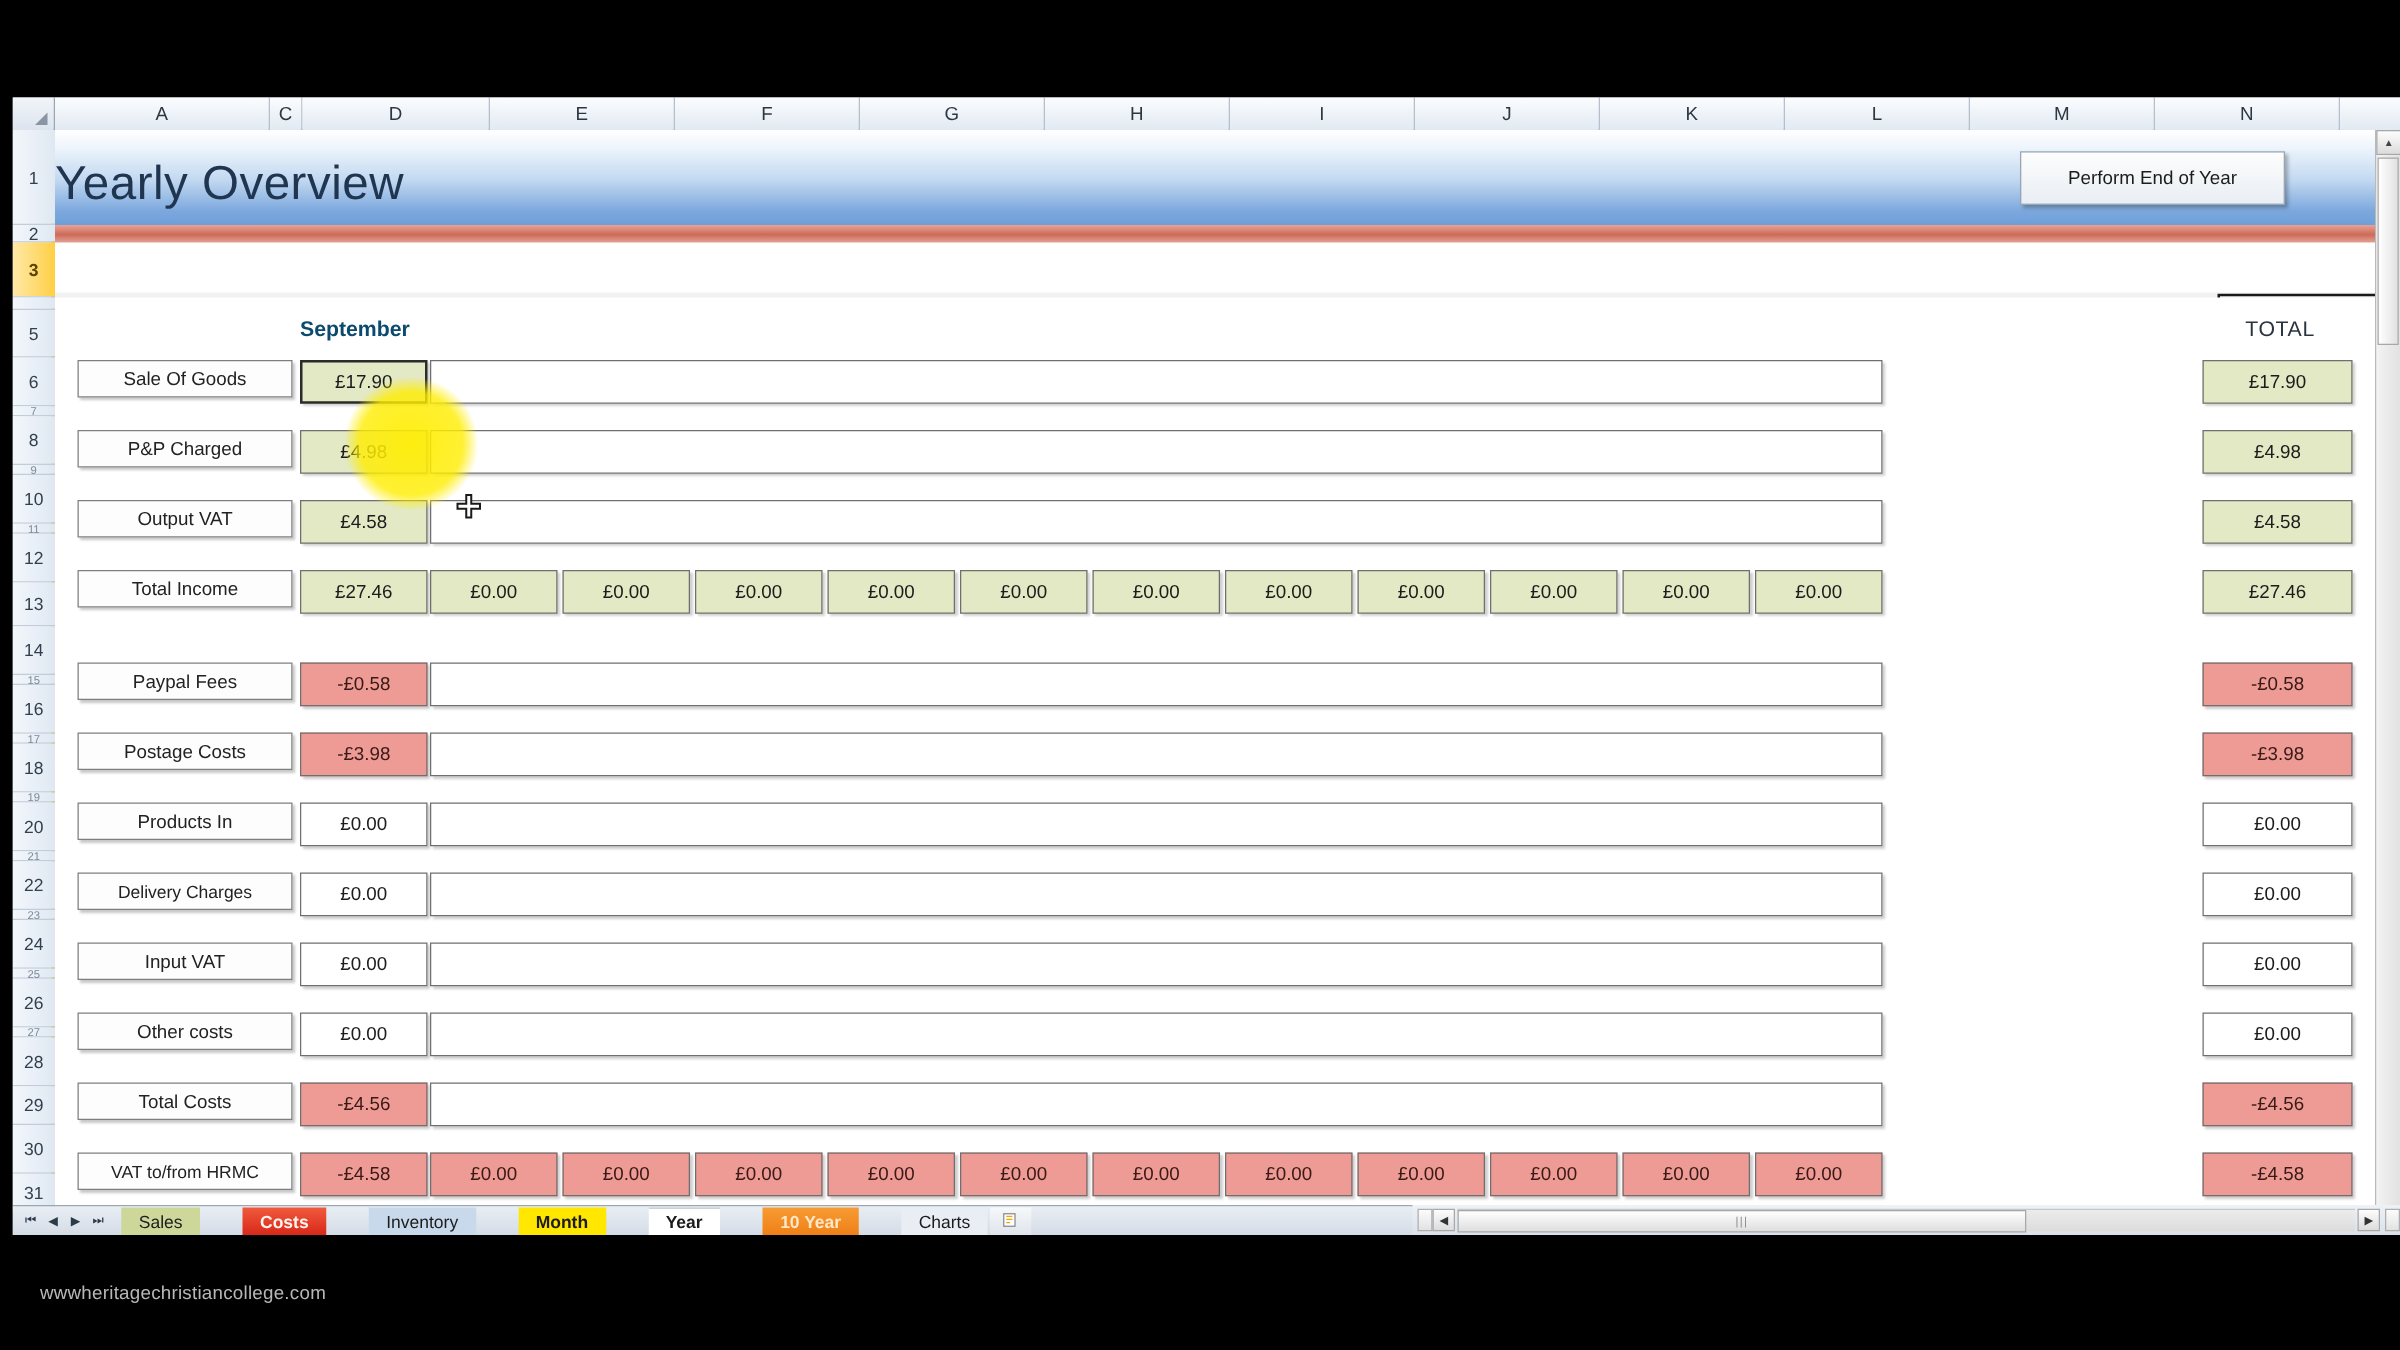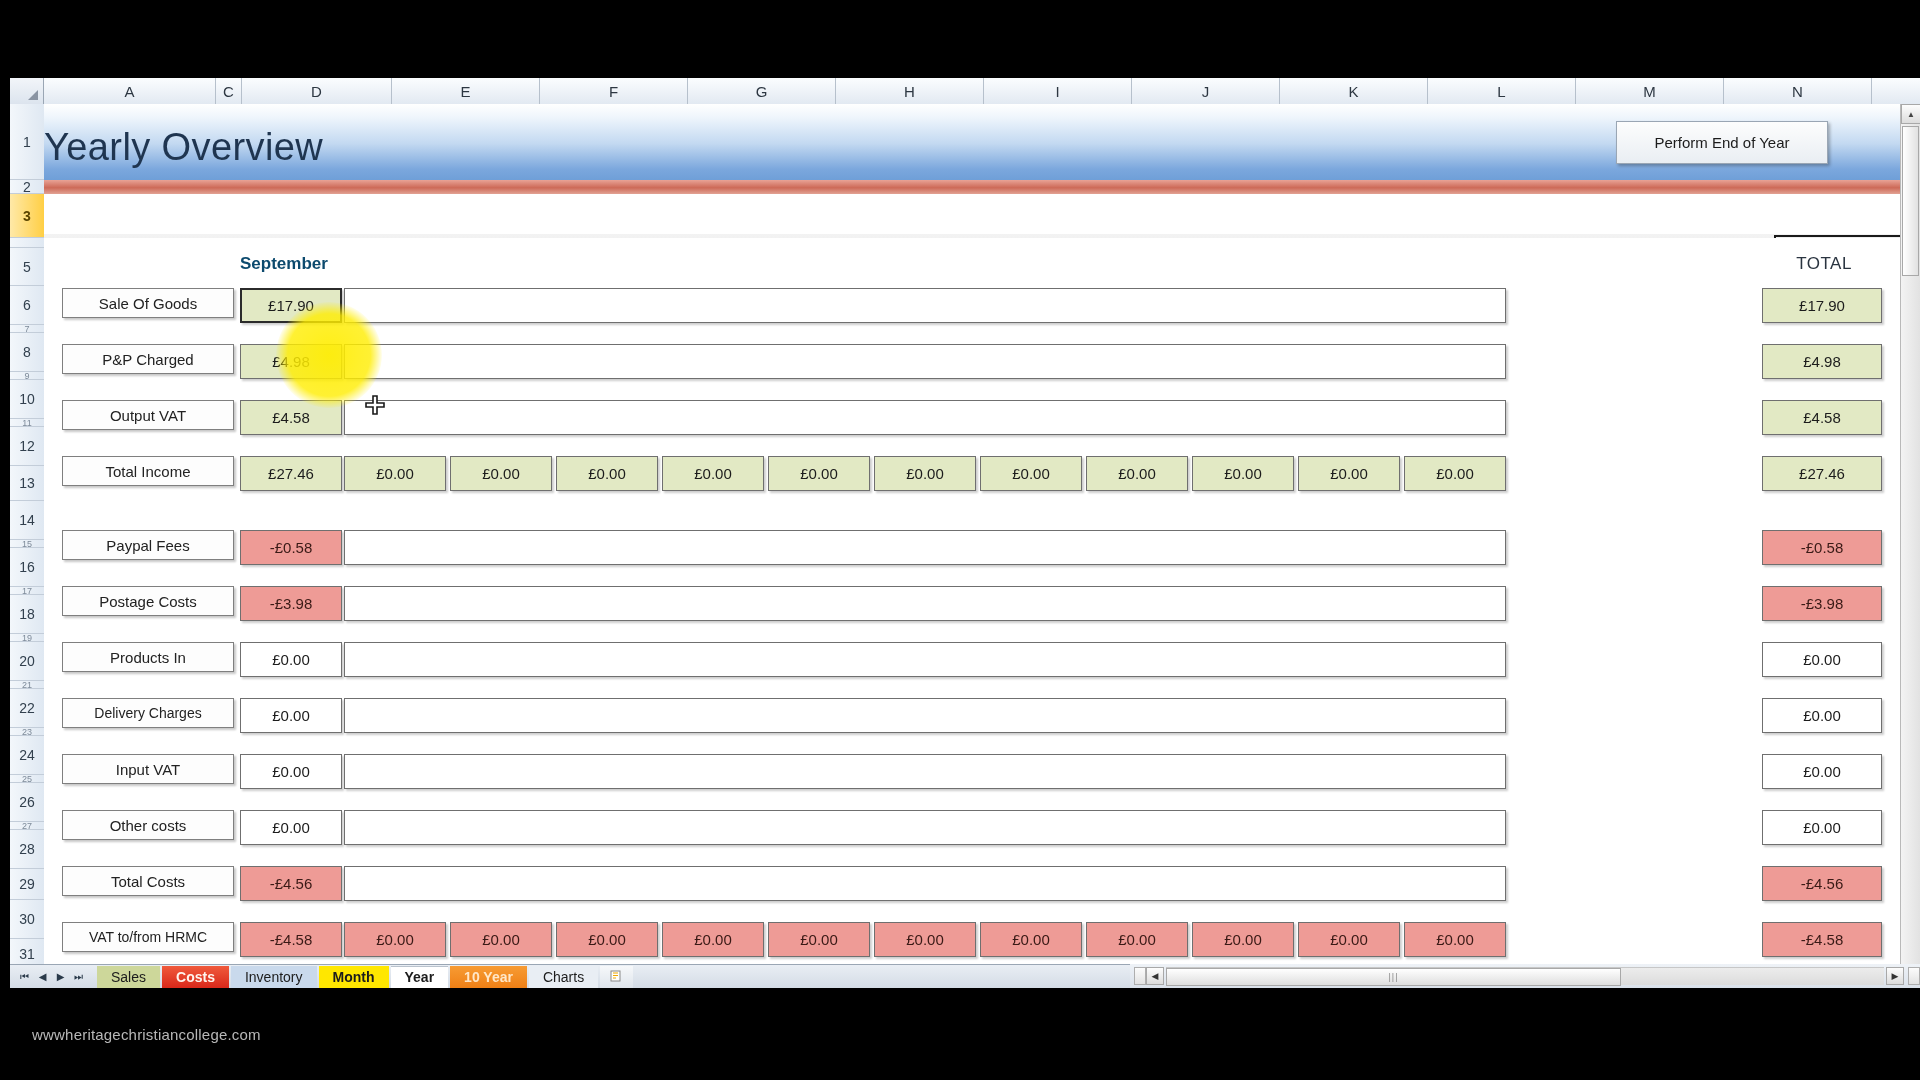--- a/index.html
+++ b/index.html
@@ -475,21 +475,21 @@
       <div class="sbtn" style="position:absolute;bottom:0;left:0;">▼</div>
     </div>
 
     <div id="tabbar">
       <div id="navbtns">
           <div class="navb">⏮</div>
           <div class="navb">◀</div>
           <div class="navb">▶</div>
           <div class="navb">⏭</div>
         </div>
-      <div id="tabs-host" style="display:flex;align-items:flex-end;">
+      <div id="tabs-host" style="display:flex;align-items:flex-end;gap:32px;">
           <div class="tab sales">Sales</div>
           <div class="tab costs">Costs</div>
           <div class="tab inv">Inventory</div>
           <div class="tab month">Month</div>
           <div class="tab active">Year</div>
           <div class="tab tenyear">10 Year</div>
           <div class="tab charts">Charts</div>
         </div>
       <div class="tab newsheet">
         <svg width="13" height="13" viewBox="0 0 13 13">

